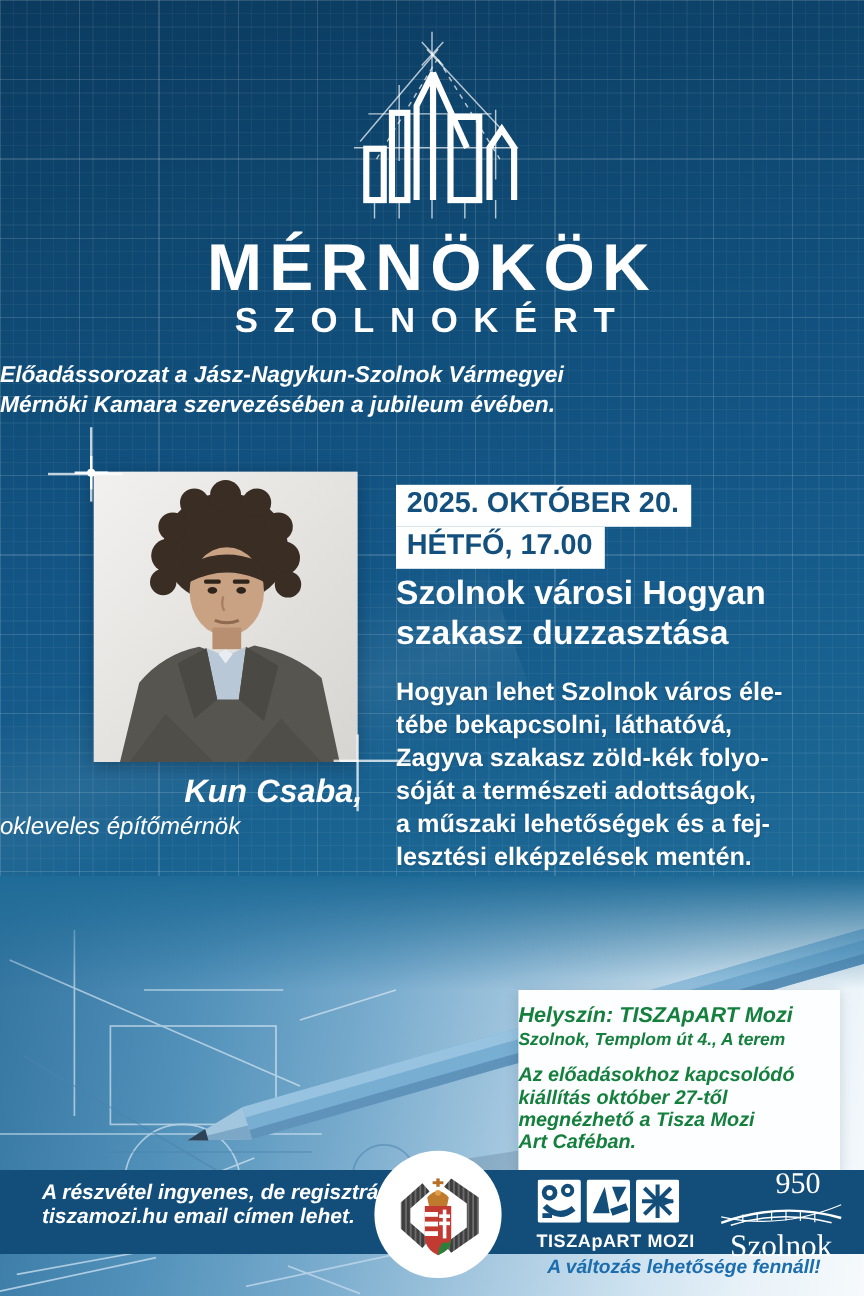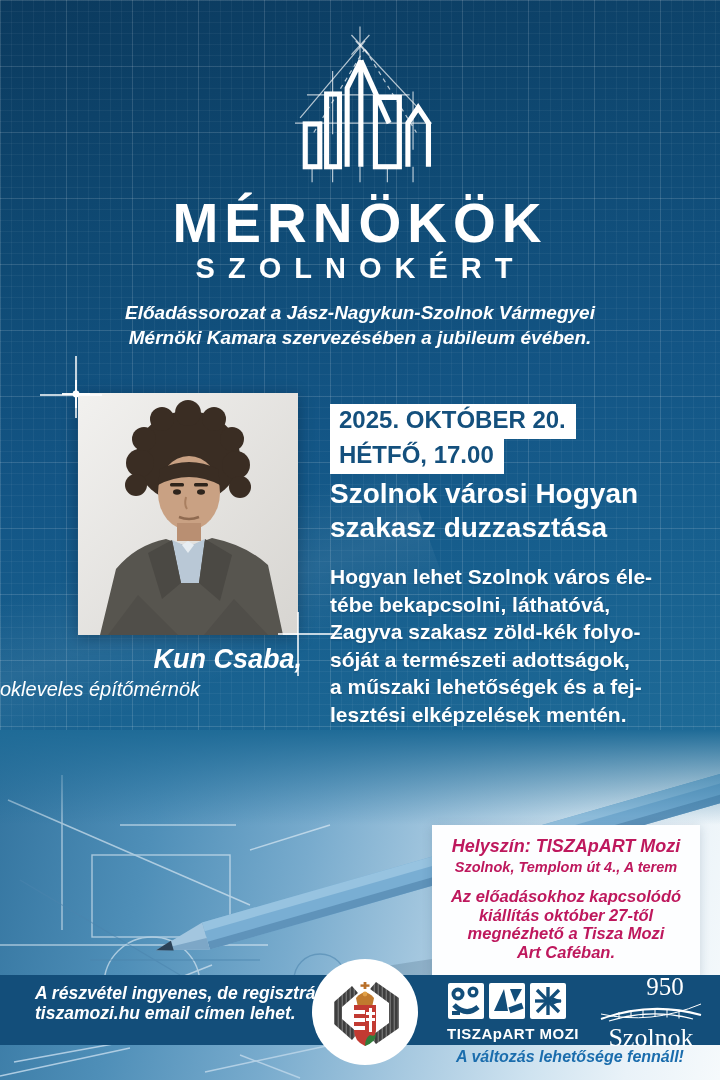--- a/index.html
+++ b/index.html
@@ -26,21 +26,21 @@
   .brand-title {
     position:absolute; left:0; top:196px; width:720px; text-align:center;
     color:#fff; font-size:55px; font-weight:bold; letter-spacing:6px; line-height:1;
   }
   .brand-sub {
     position:absolute; left:0; top:254px; width:708px; text-align:center;
     color:#fff; font-size:29px; font-weight:bold; letter-spacing:13px; line-height:1;
     text-indent:13px;
   }
   .series {
-    position:absolute; left:0; top:300px; width:720px; text-align:center;
+    position:absolute; left:0; top:300px; width:720px; text-align:left;
     color:#fff; font-size:19px; font-weight:bold; font-style:italic; line-height:25px;
   }
   
   .photo-wrap { position:absolute; left:78px; top:393px; width:220px; height:242px; box-shadow:0 3px 14px rgba(0,20,40,.35); }
   .cropline { position:absolute; background:rgba(255,255,255,.75); pointer-events:none; }
   .cl-h { height:2px; } .cl-v { width:2px; }
   .sparkle { position:absolute; left:62px; top:380px; pointer-events:none; }
   .speaker-name {
     position:absolute; left:0; top:644px; width:302px; text-align:right;
     color:#fff; font-size:27px; font-weight:bold; font-style:italic;
@@ -69,21 +69,21 @@
     position:absolute; left:0; top:730px; width:720px; height:350px;
     background:linear-gradient(102deg,#33749f 0%,#4f8fb8 22%,#78abcd 42%,#a7c9e0 60%,#cfe3f0 76%,#e9f2f8 88%,#f6fafc 100%);
   }
   .photo-band::before {
     content:""; position:absolute; left:0; top:0; width:720px; height:95px;
     background:linear-gradient(to bottom,#1f6b97 0%, rgba(31,107,151,0) 100%);
   }
   .venue-box {
     position:absolute; left:432px; top:825px; width:268px; height:153px;
     background:#fdfeff; box-shadow:0 2px 10px rgba(30,60,90,.18);
-    text-align:center; color:#be185d; font-style:italic; padding-top:11px;
+    text-align:left; color:#15803d; font-style:italic; padding-top:11px;
   }
   .venue-l1 { font-size:18px; font-weight:bold; white-space:nowrap; }
   .venue-l2 { font-size:14.5px; font-weight:bold; margin-top:2px; white-space:nowrap; }
   .venue-note { margin-top:12px; font-size:16.5px; font-weight:bold; line-height:18.5px; }
   .venue-note div { white-space:nowrap; }
   .footer-band { position:absolute; left:0; top:975px; width:720px; height:70px; background:#134e7a; }
   .reg-text {
     position:absolute; left:35px; top:984px; width:300px;
     color:#fff; font-size:17.5px; font-weight:bold; font-style:italic; line-height:19.5px; white-space:nowrap;
   }

